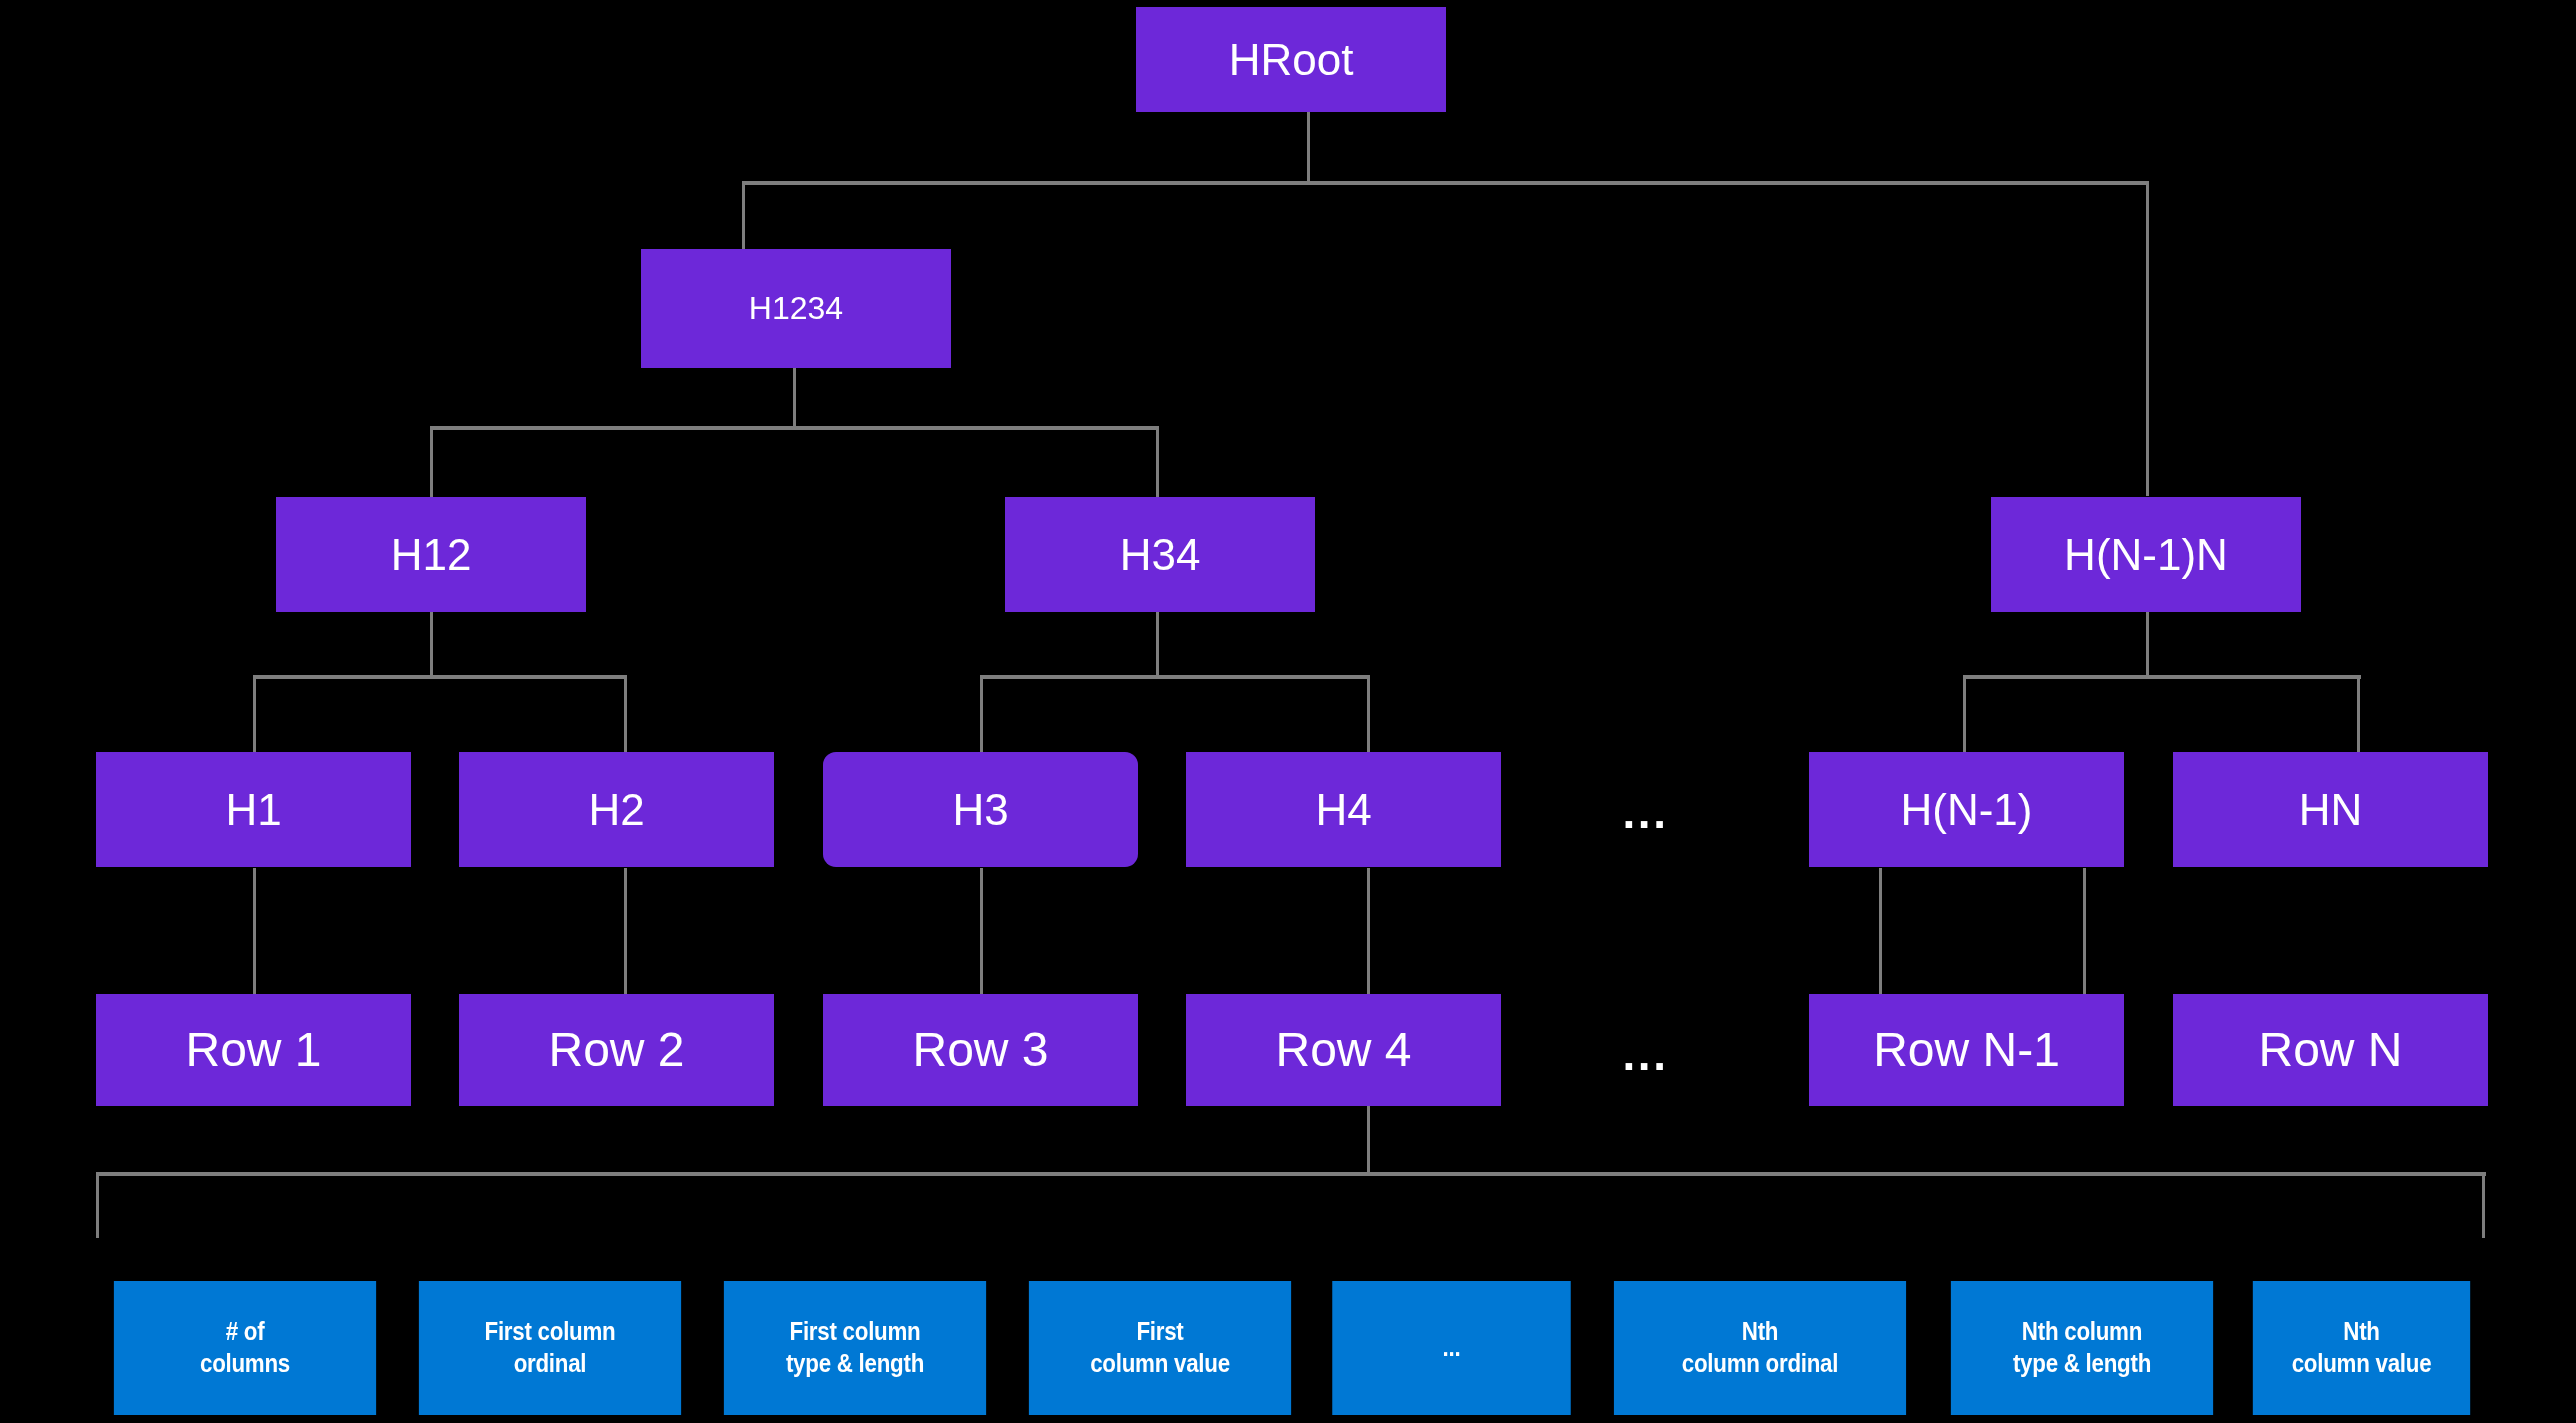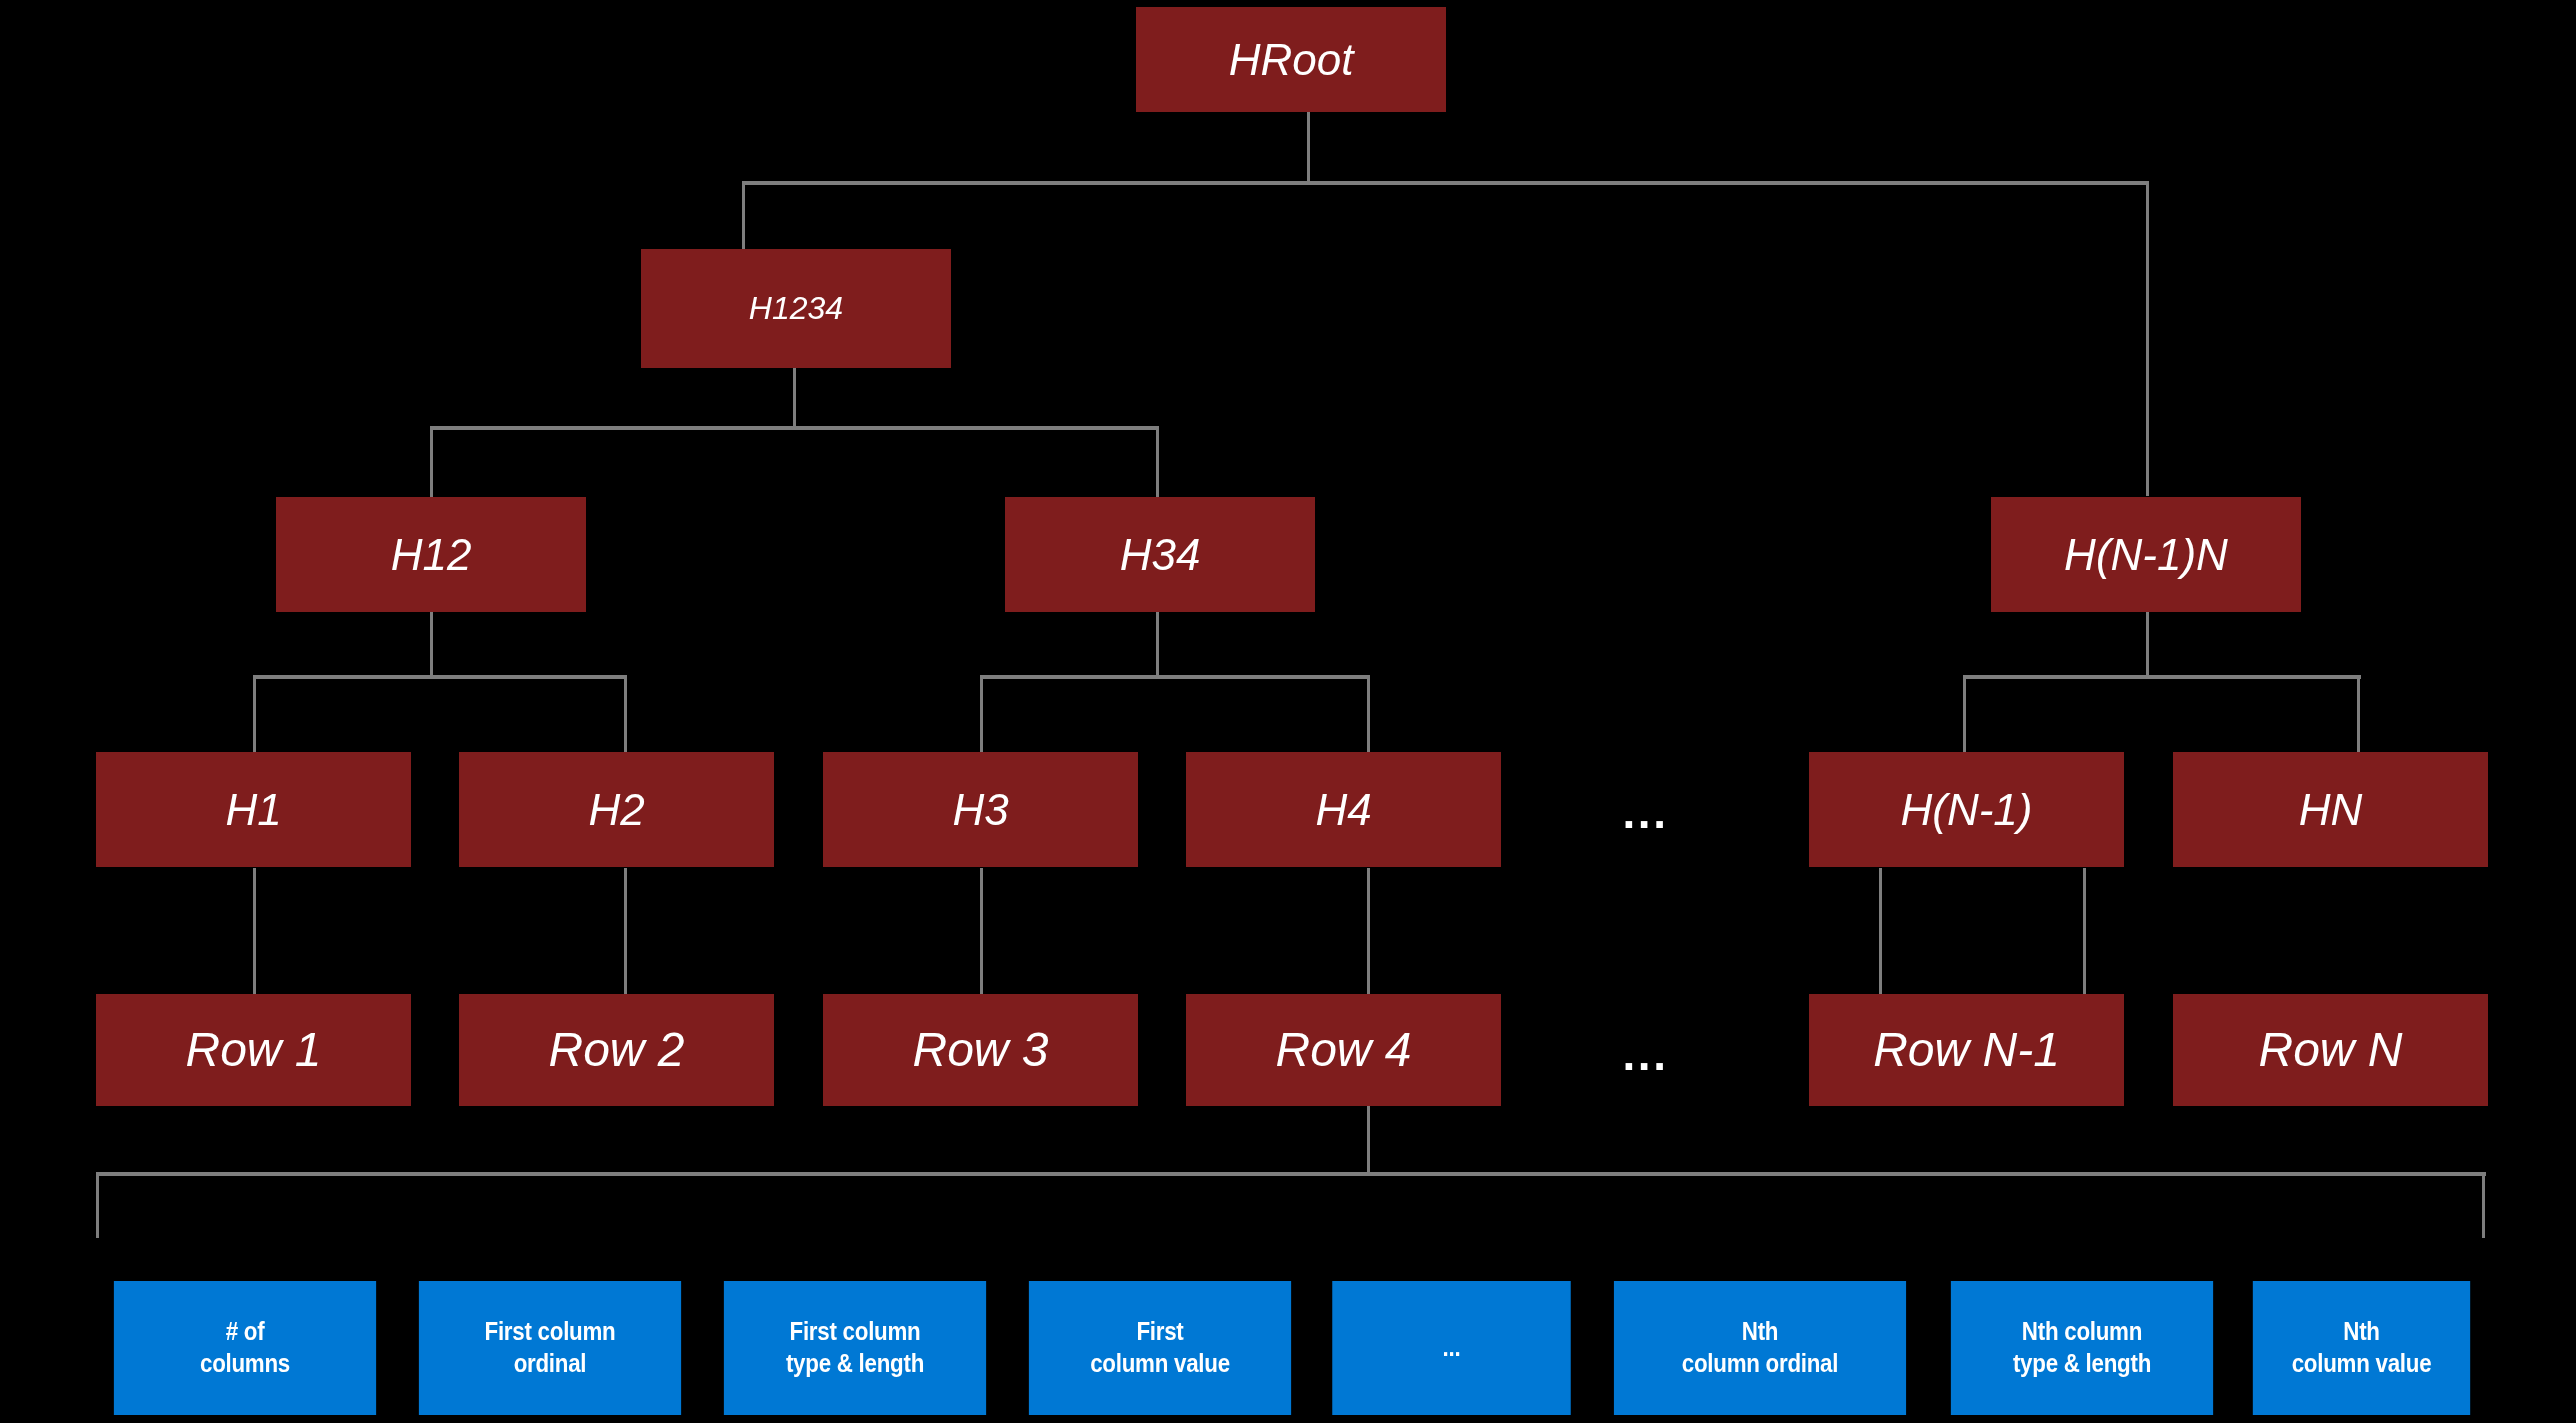--- a/index.html
+++ b/index.html
@@ -12,30 +12,29 @@
     position: relative;
     width: 2576px;
     height: 1424px;
     background: #000000;
     overflow: hidden;
     font-family: "Liberation Sans", sans-serif;
   }
   
   .node {
     position: absolute;
-    background: #7f1d1d;
+    background: #6d28d9;
     color: #FFFFFF;
     display: flex;
     align-items: center;
     justify-content: center;
     text-align: center;
     box-sizing: border-box;
     line-height: 1.08;
     font-family: "Liberation Sans", sans-serif;
-    font-style: italic;
   }
   .node.lvl-root { font-size: 44px; }
   .node.lvl-1    { font-size: 32px; }
   .node.lvl-2    { font-size: 44px; }
   .node.lvl-3    { font-size: 44px; }
   .node.lvl-row  { font-size: 48px; }
 
   
   .cell {
     position: absolute;
@@ -131,21 +130,21 @@
   <div class="node lvl-root" style="left:1136px; top:6.8px; width:310px; height:105px;">HRoot</div>
 
   <div class="node lvl-1" style="left:641px; top:249px; width:310px; height:119px;">H1234</div>
 
   <div class="node lvl-2" style="left:276px; top:497px; width:310px; height:115px;">H12</div>
   <div class="node lvl-2" style="left:1005px; top:497px; width:310px; height:115px;">H34</div>
   <div class="node lvl-2" style="left:1991px; top:497px; width:310px; height:115px;">H(N-1)N</div>
 
   <div class="node lvl-3" style="left:96px; top:752px; width:315px; height:115px;">H1</div>
   <div class="node lvl-3" style="left:459px; top:752px; width:315px; height:115px;text-align:center;">H2</div>
-  <div class="node lvl-3" style="left:823px; top:752px; width:315px; height:115px;">H3</div>
+  <div class="node lvl-3" style="left:823px; top:752px; width:315px; height:115px;border-radius:13px;">H3</div>
   <div class="node lvl-3" style="left:1186px; top:752px; width:315px; height:115px;">H4</div>
   <div class="ellip" style="left:1586px; top:788px; width:119px; height:47px;">...</div>
   <div class="node lvl-3" style="left:1809px; top:752px; width:315px; height:115px;">H(N-1)</div>
   <div class="node lvl-3" style="left:2173px; top:752px; width:315px; height:115px;">HN</div>
 
   <div class="node lvl-row" style="left:96px; top:994px; width:315px; height:112px;">Row 1</div>
   <div class="node lvl-row" style="left:459px; top:994px; width:315px; height:112px;">Row 2</div>
   <div class="node lvl-row" style="left:823px; top:994px; width:315px; height:112px;">Row 3</div>
   <div class="node lvl-row" style="left:1186px; top:994px; width:315px; height:112px;">Row 4</div>
   <div class="ellip" style="left:1586px; top:1030px; width:119px; height:47px;">...</div>

